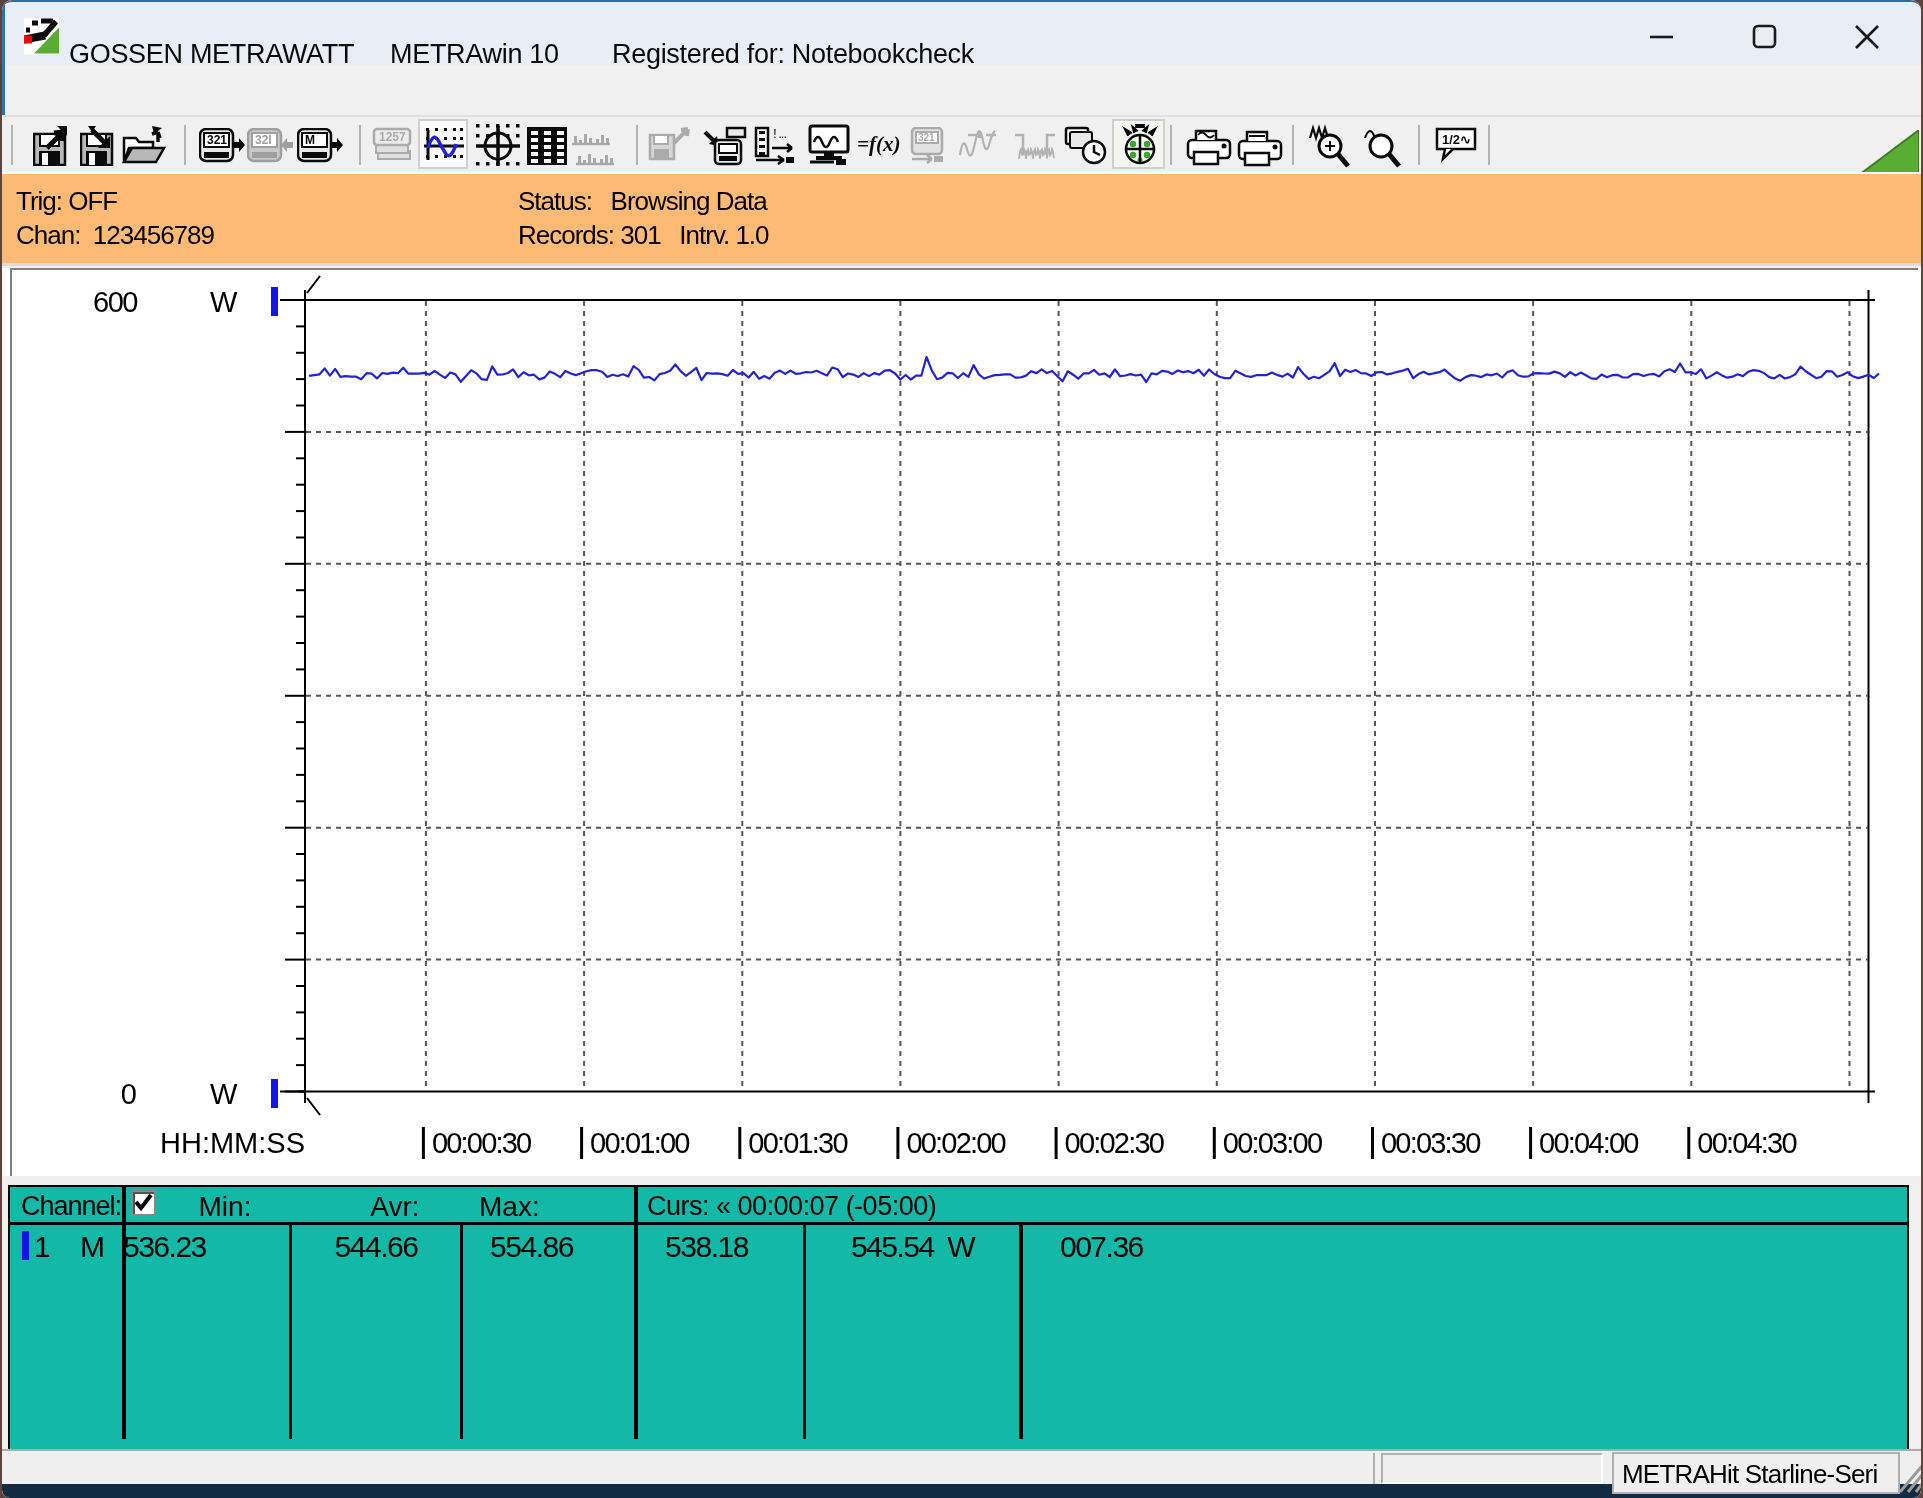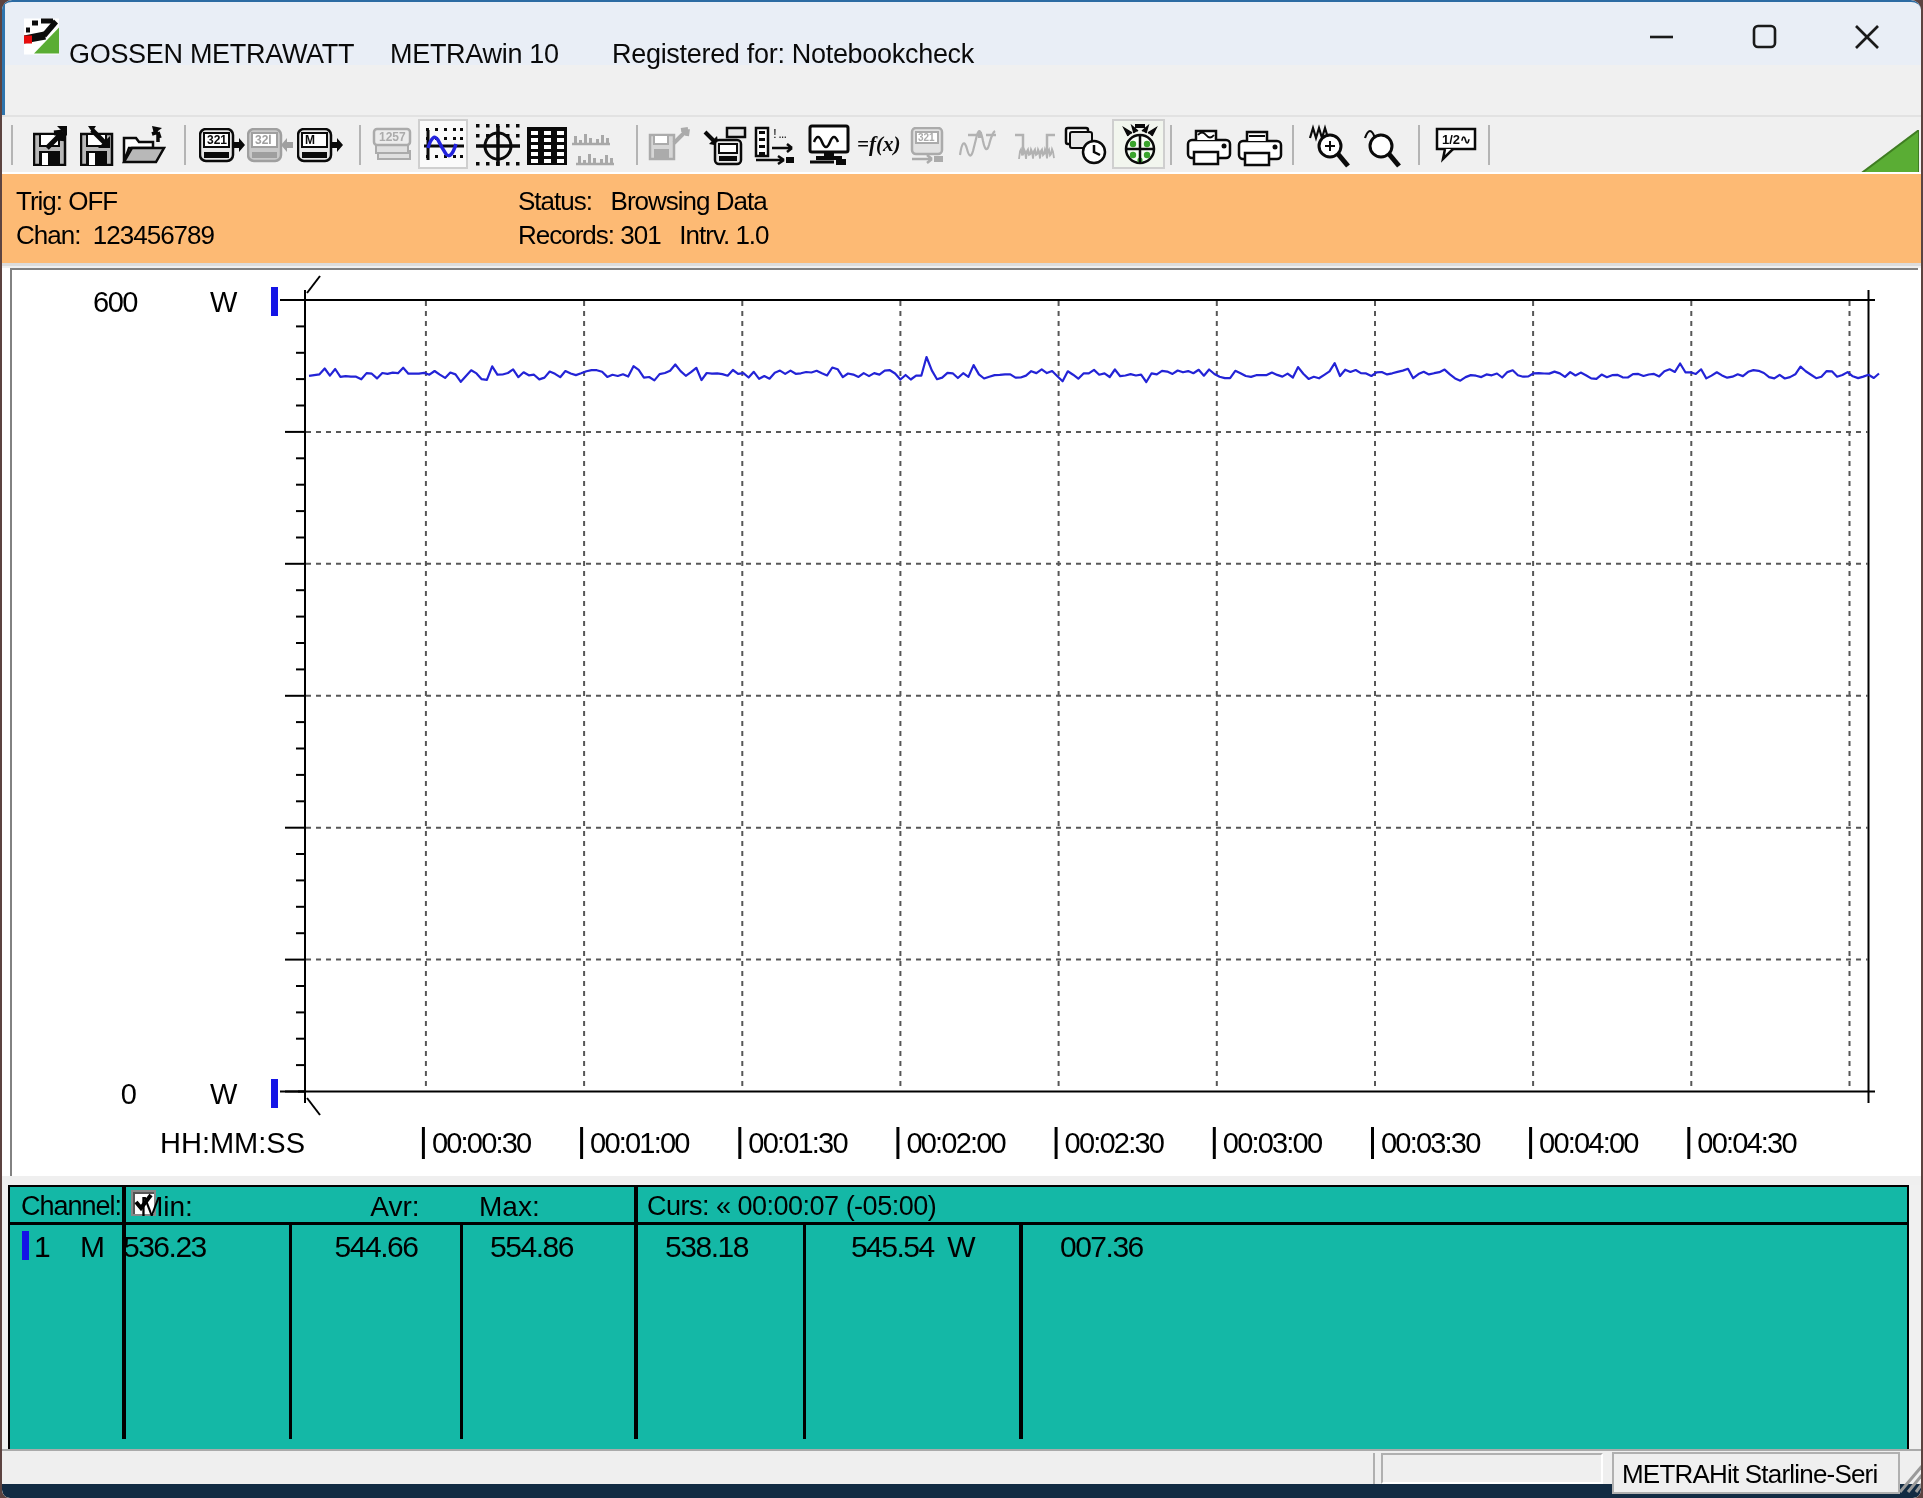--- a/index.html
+++ b/index.html
@@ -403,21 +403,21 @@
   <div id="tablewrap">
 
     <div class="abs" style="left:0;top:0;width:100%;height:38px;border-bottom:3px solid #000">
       <div class="abs" style="left:11px;top:4px;font-size:27px;letter-spacing:-1px">Channel:</div>
       <div class="abs" style="left:112px;top:0;width:4px;height:38px;background:#000"></div>
       <div class="abs" style="left:121px;top:3px;width:25px;height:26px;background:#fff;border:2px solid #888;box-shadow:inset 2px 2px 0 #555">
         <svg width="21" height="22" viewBox="0 0 21 22">
             <path d="M3 10 L8 16 L18 3" fill="none" stroke="#000" stroke-width="4"></path>
           </svg>
       </div>
-      <div class="abs" style="left:130px;top:4px;width:170px;text-align:left;font-size:28px">Min:</div>
+      <div class="abs" style="left:130px;top:4px;width:170px;text-align:center;font-size:28px">Min:</div>
       <div class="abs" style="left:300px;top:4px;width:170px;text-align:center;font-size:28px">Avr:</div>
       <div class="abs" style="left:469px;top:4px;width:170px;font-size:28px">Max:</div>
       <div class="abs" style="left:624px;top:0;width:4px;height:38px;background:#000"></div>
       <div class="abs" style="left:637px;top:4px;font-size:27px;letter-spacing:-0.5px">Curs: « 00:00:07 (-05:00)</div>
     </div>
 
     <div class="abs" style="left:112px;top:38px;width:4px;height:214px;background:#000"></div>
     <div class="abs" style="left:279px;top:38px;width:3px;height:214px;background:#000"></div>
     <div class="abs" style="left:450px;top:38px;width:3px;height:214px;background:#000"></div>
     <div class="abs" style="left:624px;top:38px;width:4px;height:214px;background:#000"></div>

